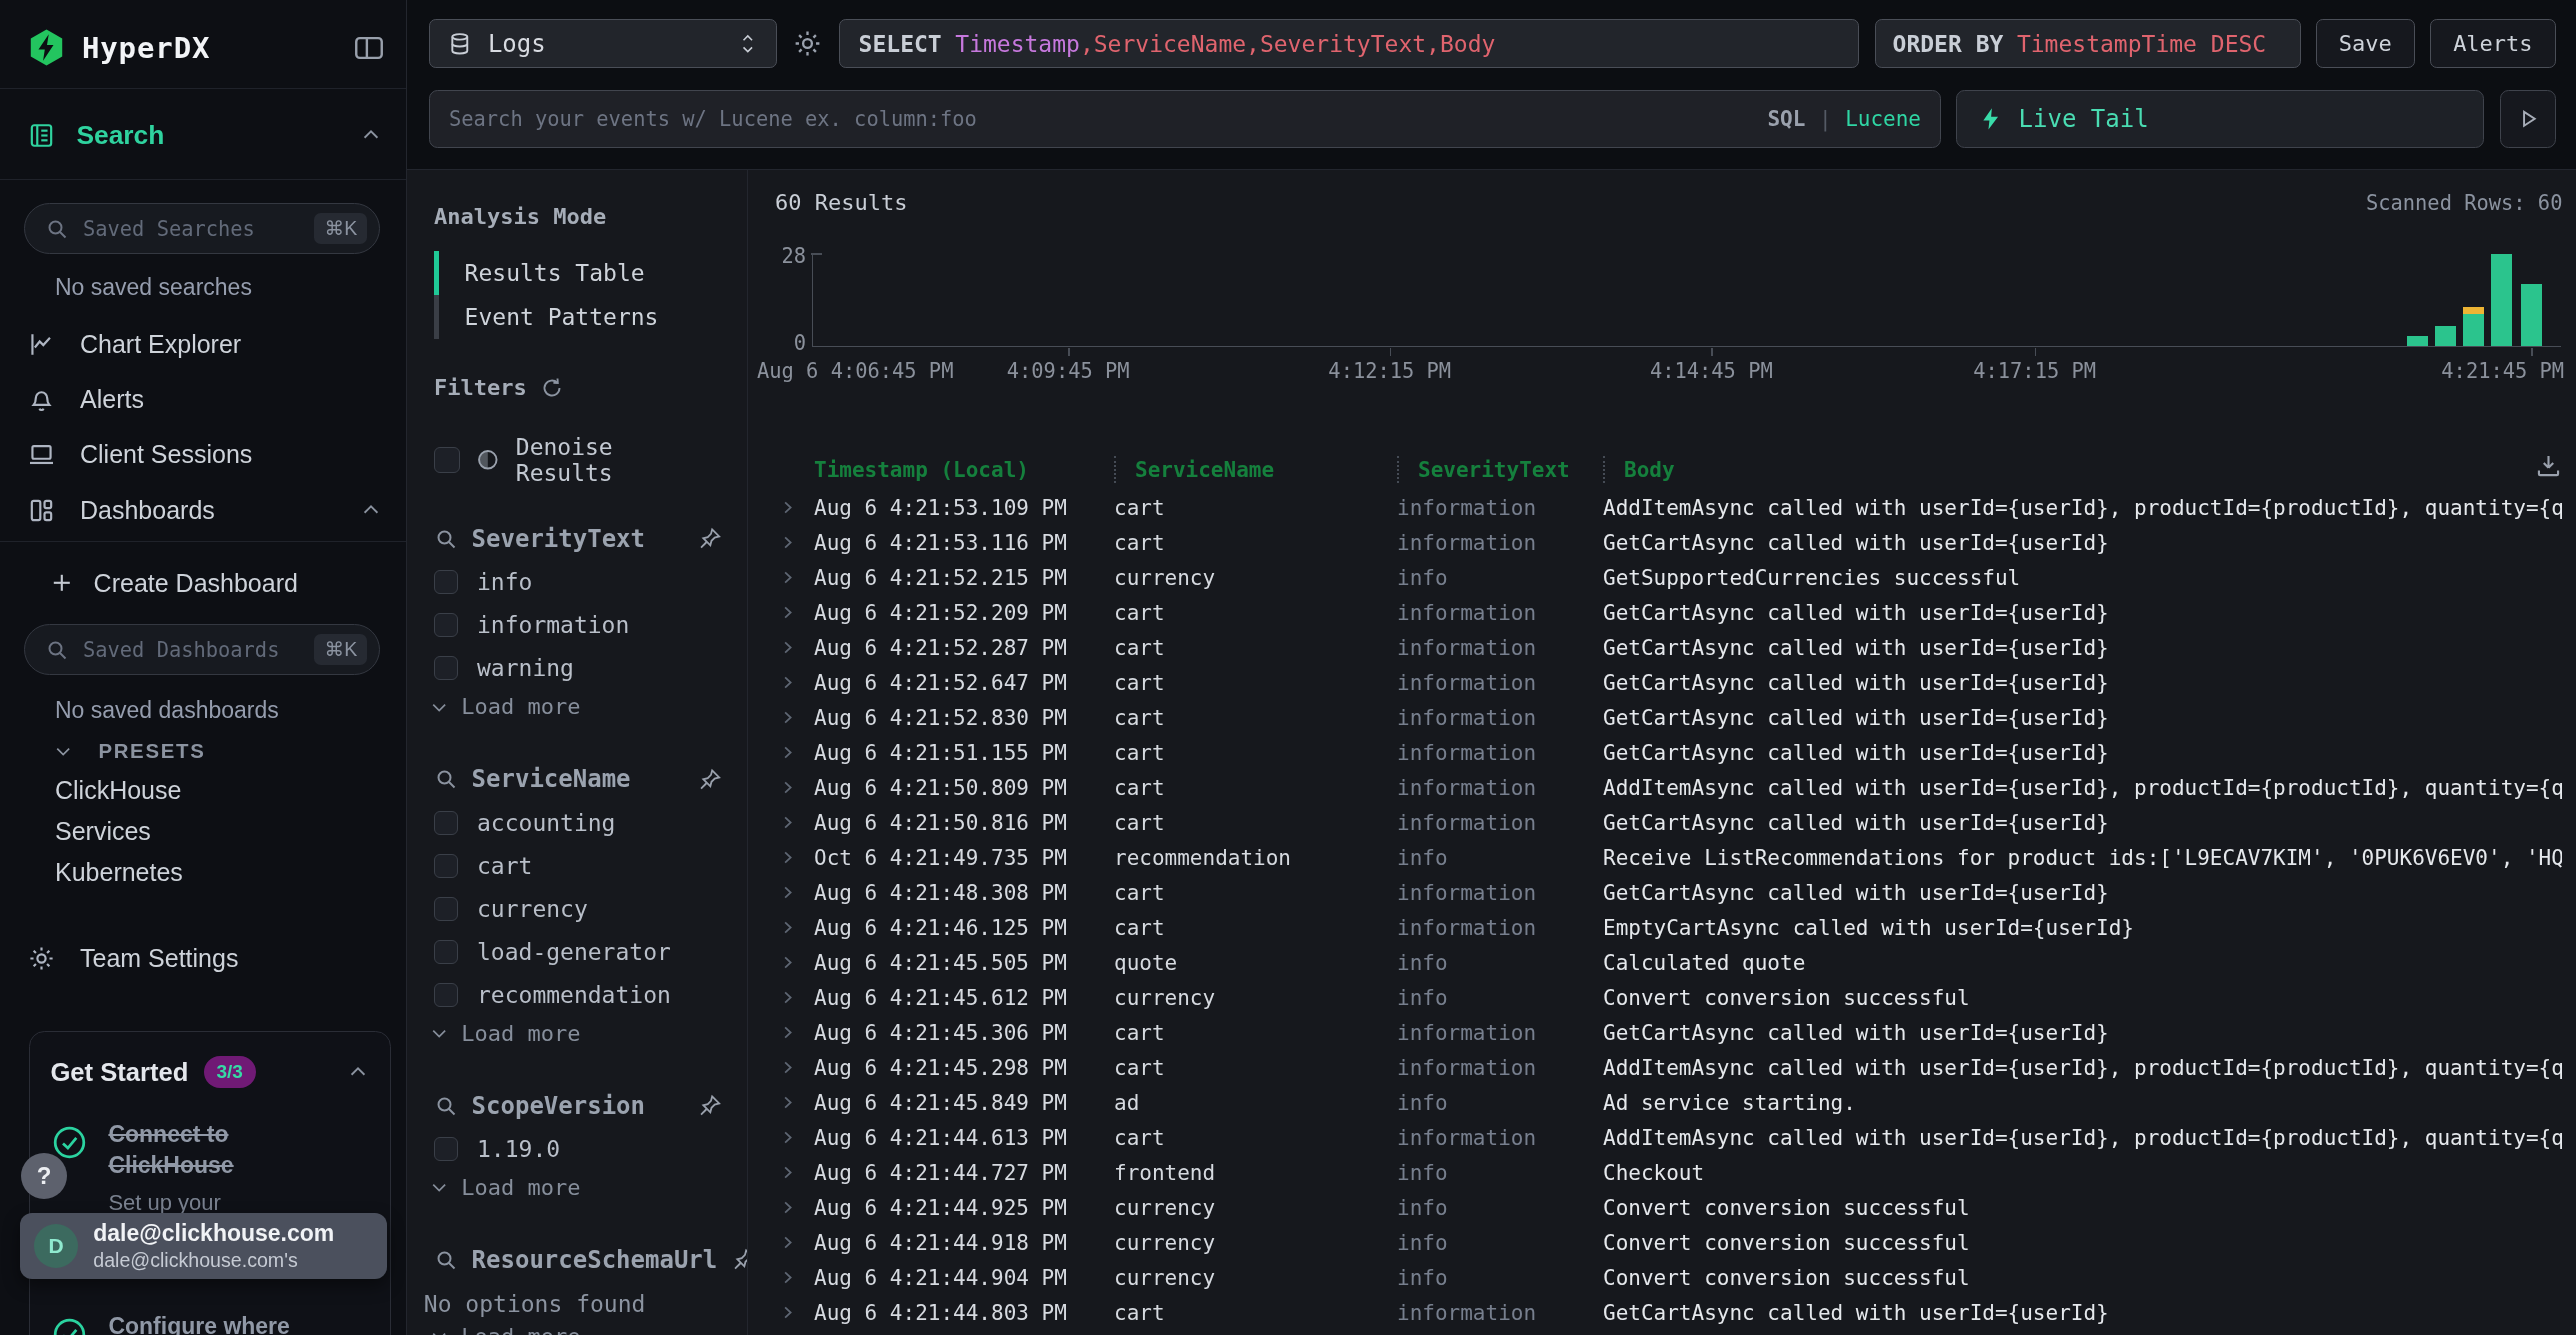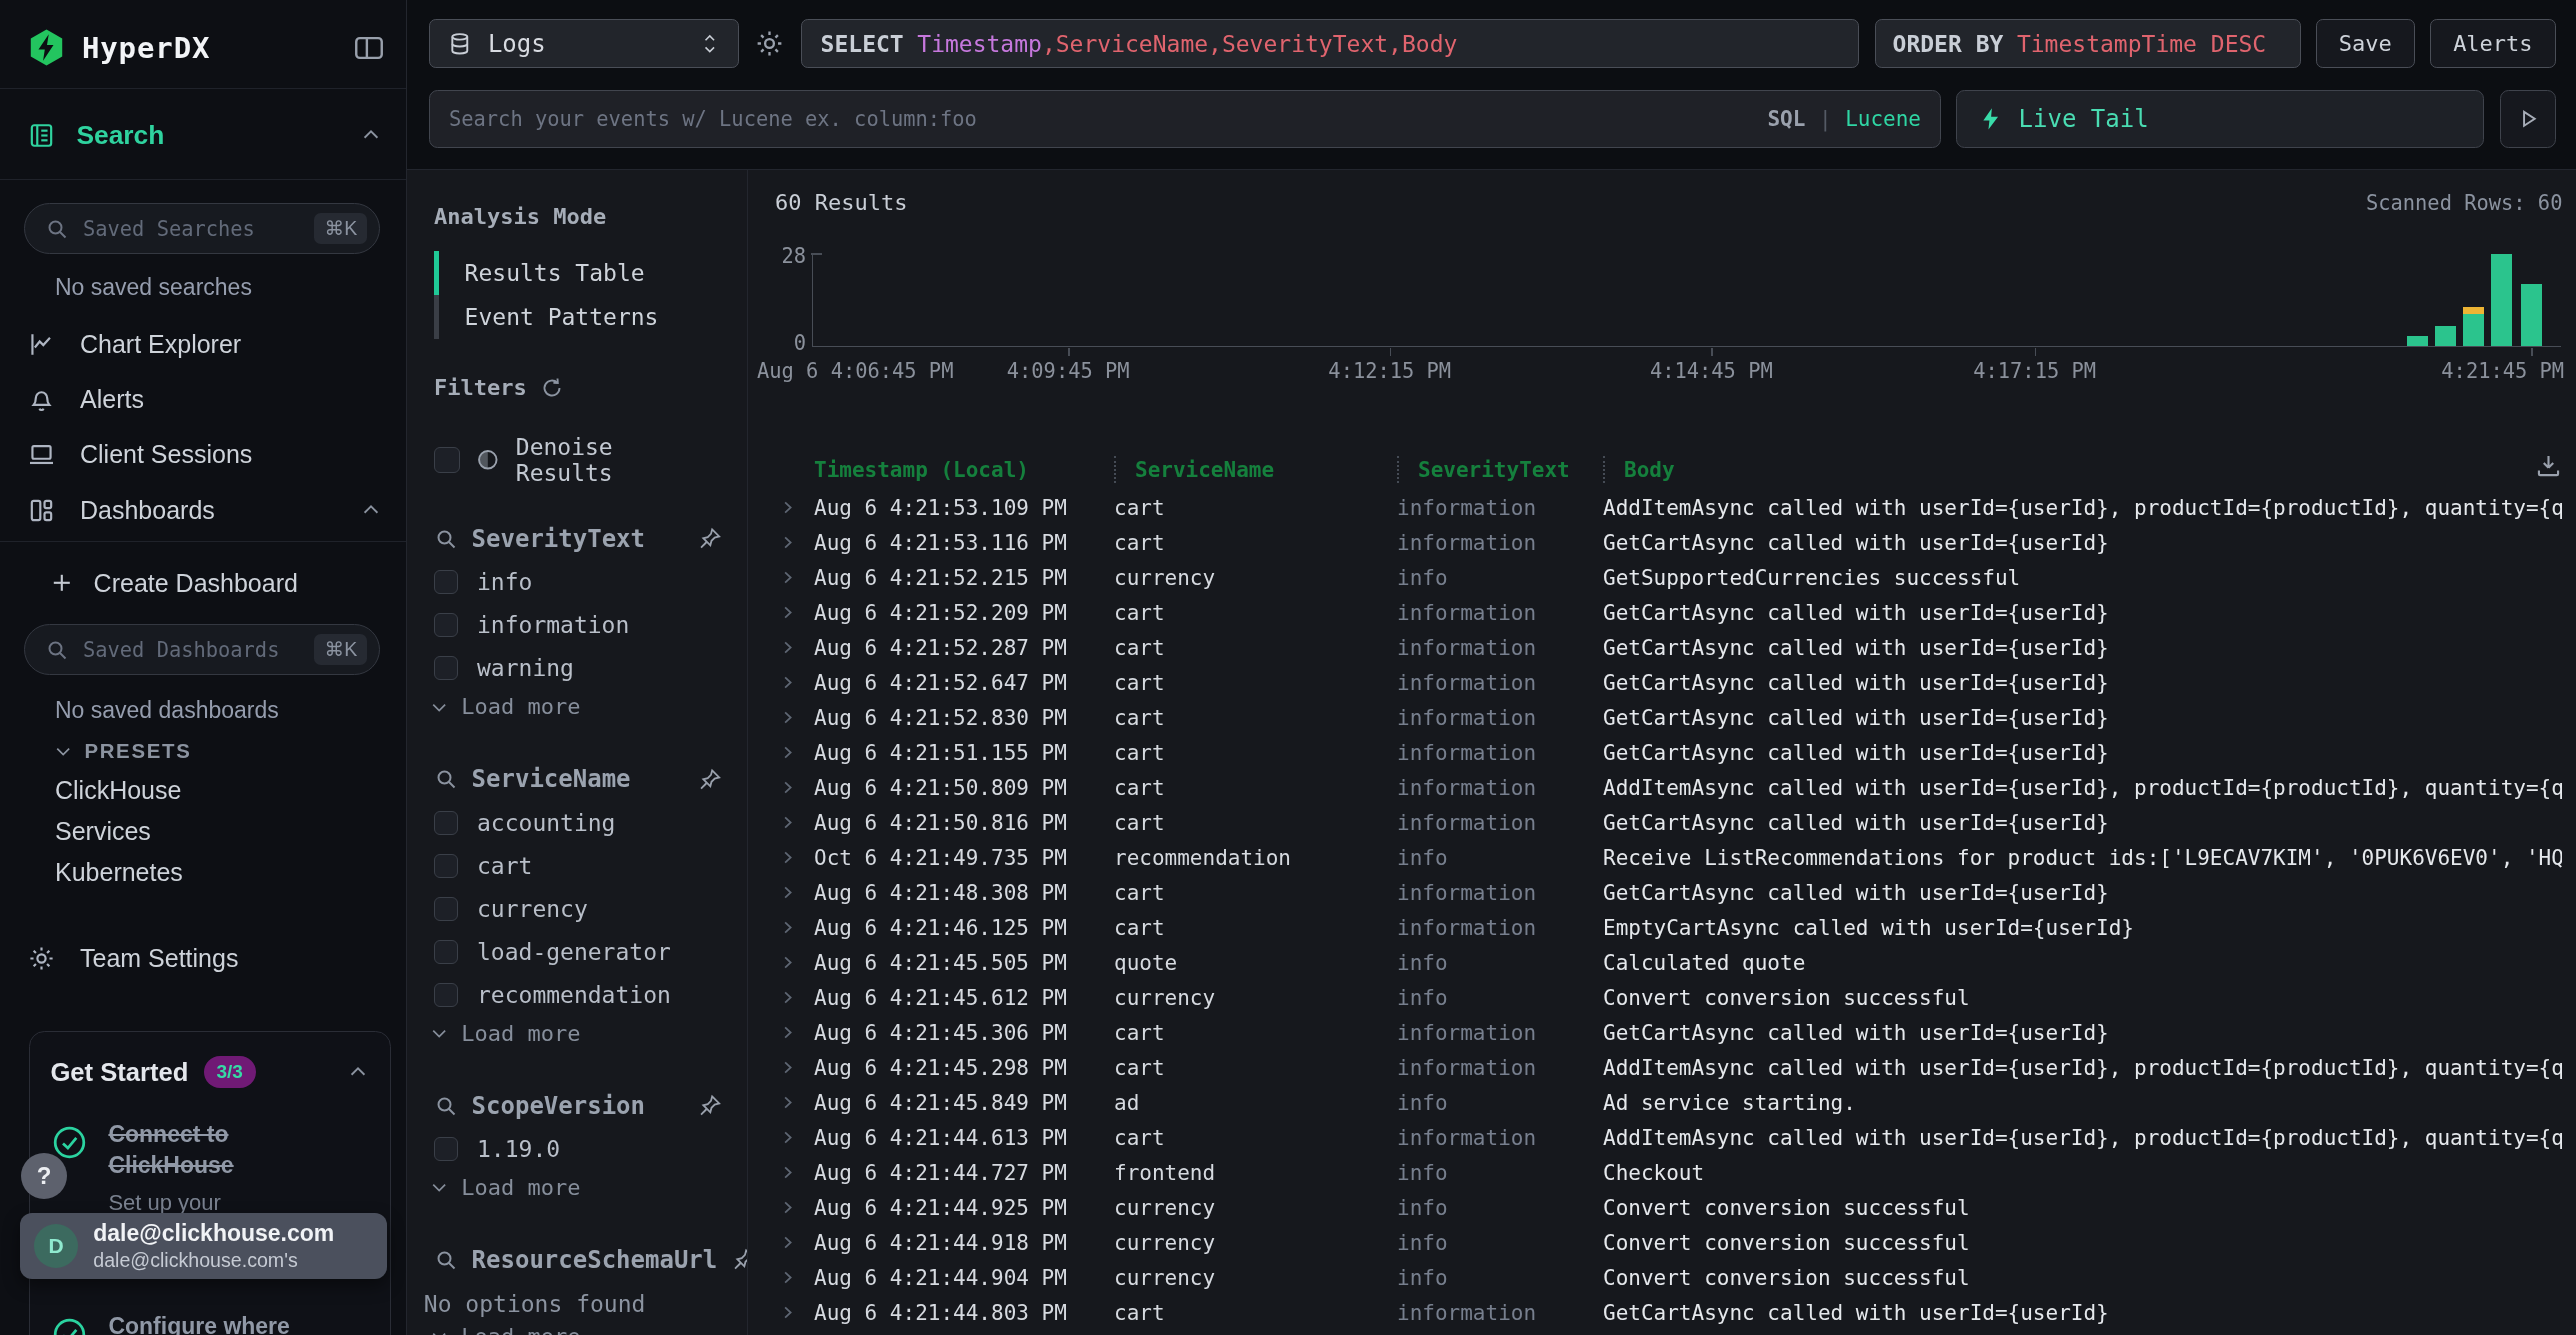--- a/index.html
+++ b/index.html
@@ -33,21 +33,21 @@
   .pill-input input::placeholder { color:#626a79; }
   .kbd { background:#262a32; border-radius:6.8px; padding:4.3px 10.2px; font-size:19.6px; color:#8b93a0; }
   .muted-note { position:absolute; left:55px; font-size:23px; color:#959dae; }
   .nav { position:absolute; top:317px; left:0; right:0; }
   .nav-item { height:55px; display:flex; align-items:center; padding:0 24px 0 27px; gap:24px; cursor:pointer; }
   .nav-icon { width:29px; height:29px; color:#aeb5c2; }
   .nav-label { font-size:25px; color:#ced3da; }
   .dash-row { position:absolute; top:482px; left:0; right:0; height:56px; display:flex; align-items:center; padding:0 24px 0 27px; gap:24px; }
   .create-row { position:absolute; top:561px; left:49px; height:44px; display:flex; align-items:center; gap:19px; }
   .create-row .icon { width:25.6px; height:25.6px; color:#c3c8d1; }
-  .presets-row { position:absolute; top:733px; left:53px; height:37px; display:flex; align-items:center; gap:11px; color:#8b93a0; }
+  .presets-row { position:absolute; top:733px; left:53px; height:37px; display:flex; align-items:center; gap:25px; color:#8b93a0; }
   .presets-row .icon { width:20.4px; height:20.4px; }
   .presets-label { font-size:20.4px; font-weight:bold; letter-spacing:1.7px; }
   .preset-list { position:absolute; top:770px; left:0; right:0; }
   .preset-item { height:41px; display:flex; align-items:center; padding-left:55px; font-size:25px; color:#ced3da; cursor:pointer; }
   .team-row { position:absolute; top:934px; left:0; right:0; height:49px; display:flex; align-items:center; padding:0 24px 0 27px; gap:24px; }
   .gs-card { position:absolute; top:1031px; left:29px; right:15.3px; bottom:-34px; border:1.7px solid #2a2d36; border-radius:15.3px; background:#0f1117; padding:24px 20.4px; }
   .gs-head { display:flex; align-items:center; gap:15.3px; }
   .gs-title { font-size:25.6px; font-weight:bold; color:#e4e7ec; }
   .badge { background:#701a75; color:#36d9a5; border-radius:851px; padding:5.1px 12.8px; font-size:19px; font-weight:bold; }
   .step { display:flex; gap:19px; margin-top:31px; }
@@ -60,21 +60,21 @@
   .avatar { width:44px; height:44px; border-radius:50%; background:#3c6a5f; color:#8feacf; font-size:21px; font-weight:bold; display:flex; align-items:center; justify-content:center; flex:none; }
   .chip-name { font-size:23px; font-weight:bold; color:#f1f3f6; }
   .chip-sub { font-size:19.6px; color:#c6cbd4; margin-top:2.6px; }
 
   
   .right-col { flex:1; min-width:0; display:flex; flex-direction:column; }
   .topbar { height:170px; flex:none; background:#0c0e12; border-bottom:0.9px solid #23262e; padding:19px 20.4px 0 22px; }
   .tb-row { display:flex; align-items:center; gap:15.3px; }
   .tb-row + .tb-row { margin-top:22px; }
   .box { background:#22252b; border:0.9px solid #4a4e57; border-radius:6.8px; display:flex; align-items:center; }
-  .src-select { width:310px; height:49px; padding:0 15.3px 0 17px; gap:15.3px; cursor:pointer; }
+  .src-select { width:348px; height:49px; padding:0 15.3px 0 17px; gap:15.3px; cursor:pointer; }
   .src-select .icon { width:25.6px; height:25.6px; color:#c9ced6; }
   .src-label { font-size:24px; color:#d8dbe1; }
   .updown { width:19px; height:25.6px; color:#8b93a0; }
   .gear-btn { width:31px; height:31px; color:#9aa1ad; cursor:pointer; }
   .select-box { flex:1; min-width:0; height:49px; padding:0 19px; gap:0; font-size:23px; white-space:nowrap; overflow:hidden; cursor:text; }
   .kw { color:#c9ced6; font-weight:bold; margin-right:13.6px; }
   .fld-purple { color:#c678dd; }
   .fld-red { color:#e0646e; }
   .order-box { width:426px; height:49px; padding:0 17px; font-size:23px; white-space:nowrap; overflow:hidden; cursor:text; }
   .tb-btn { height:49px; padding:0 22px; background:#16181e; border:0.9px solid #4a4e57; border-radius:6.8px; color:#ced3da; font:22px "DejaVu Sans Mono",monospace; display:flex; align-items:center; cursor:pointer; }

